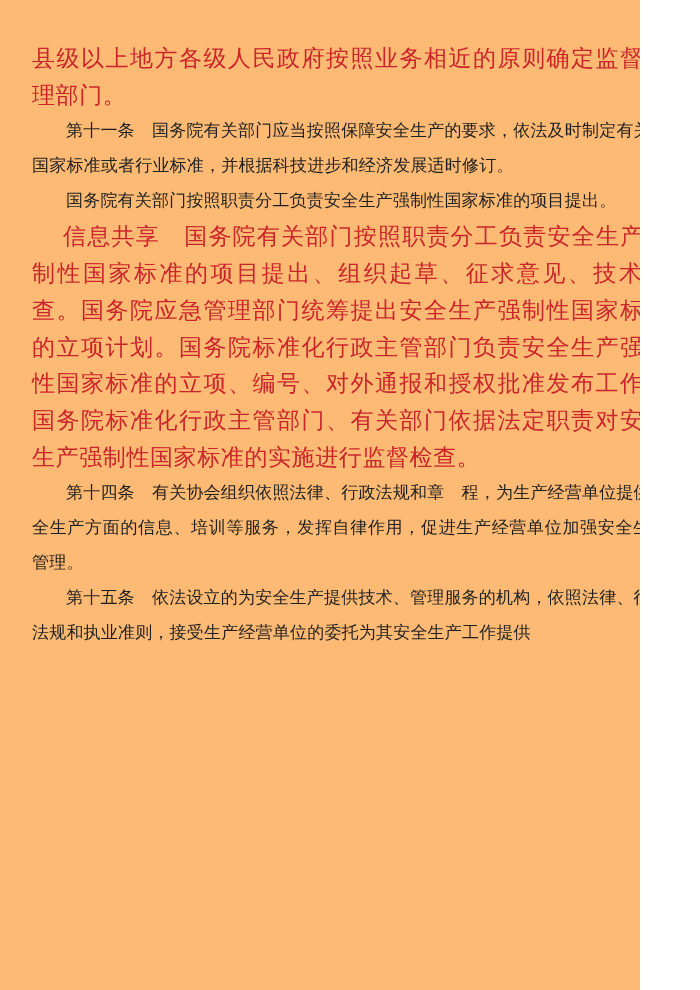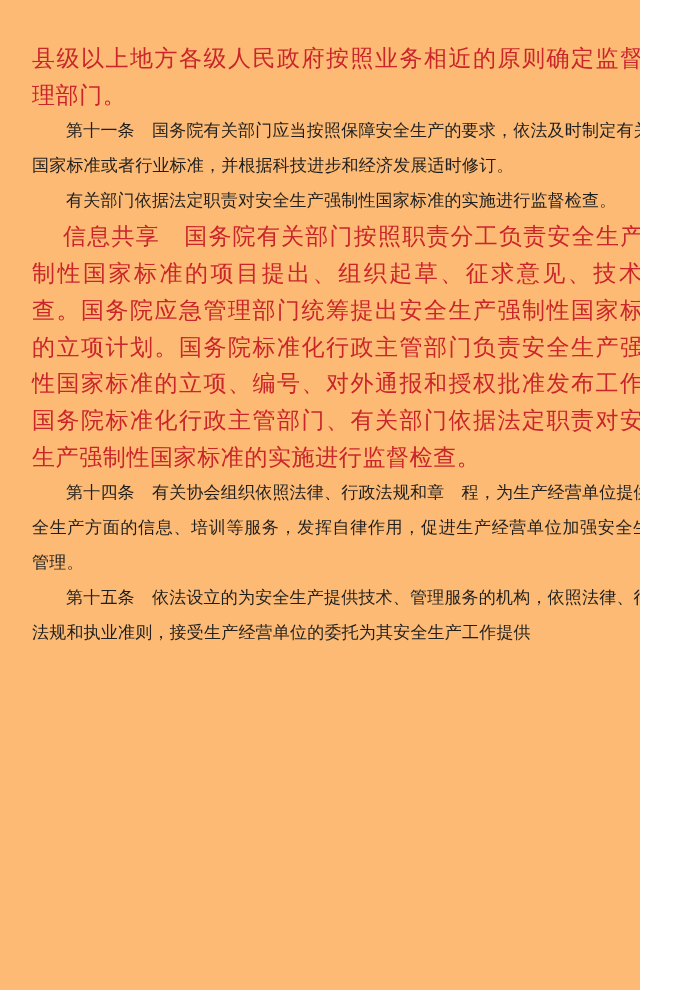--- a/index.html
+++ b/index.html
@@ -42,18 +42,18 @@
   .para.indent-black { text-indent: 2em; }
   .para.indent-red { text-indent: 1.35em; }
 </style>
 </head>
 <body style="background: rgb(255, 255, 255);">
 
 <div class="page">
   <div class="content">
       <p class="para red">县级以上地方各级人民政府按照业务相近的原则确定监督管理部门。</p>
       <p class="para black indent-black">第十一条　国务院有关部门应当按照保障安全生产的要求，依法及时制定有关的国家标准或者行业标准，并根据科技进步和经济发展适时修订。</p>
-      <p class="para black indent-black">有关部门依据法定职责对安全生产强制性国家标准的实施进行监督检查。</p>
+      <p class="para black indent-black">国务院有关部门按照职责分工负责安全生产强制性国家标准的项目提出。</p>
       <p class="para red indent-red">信息共享　国务院有关部门按照职责分工负责安全生产强制性国家标准的项目提出、组织起草、征求意见、技术审查。国务院应急管理部门统筹提出安全生产强制性国家标准的立项计划。国务院标准化行政主管部门负责安全生产强制性国家标准的立项、编号、对外通报和授权批准发布工作。国务院标准化行政主管部门、有关部门依据法定职责对安全生产强制性国家标准的实施进行监督检查。</p>
       <p class="para black indent-black">第十四条　有关协会组织依照法律、行政法规和章　程，为生产经营单位提供安全生产方面的信息、培训等服务，发挥自律作用，促进生产经营单位加强安全生产管理。</p>
       <p class="para black indent-black">第十五条　依法设立的为安全生产提供技术、管理服务的机构，依照法律、行政法规和执业准则，接受生产经营单位的委托为其安全生产工作提供</p>
     </div>
 </div>
 
 </body></html>

